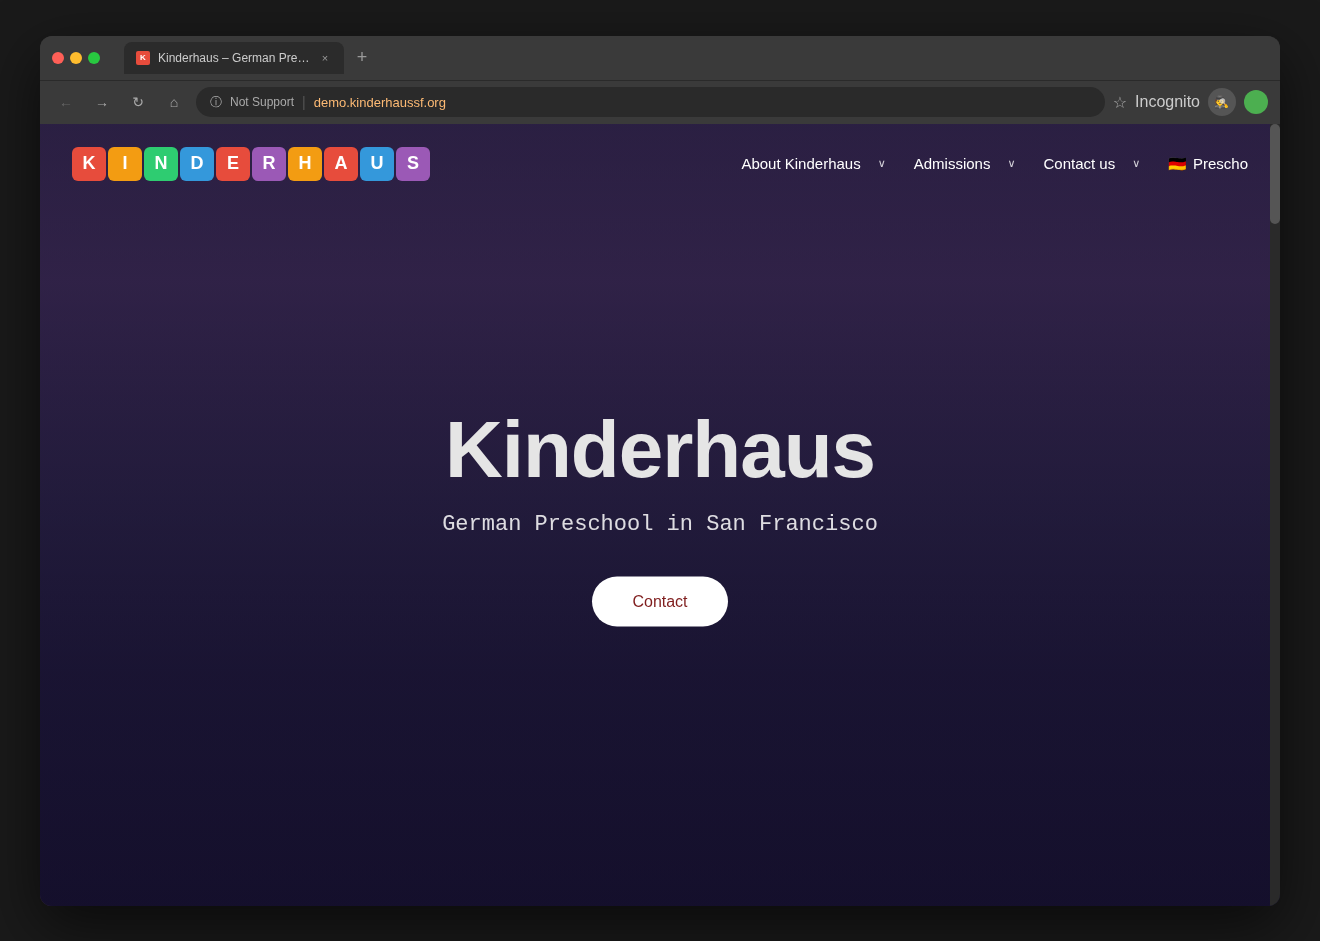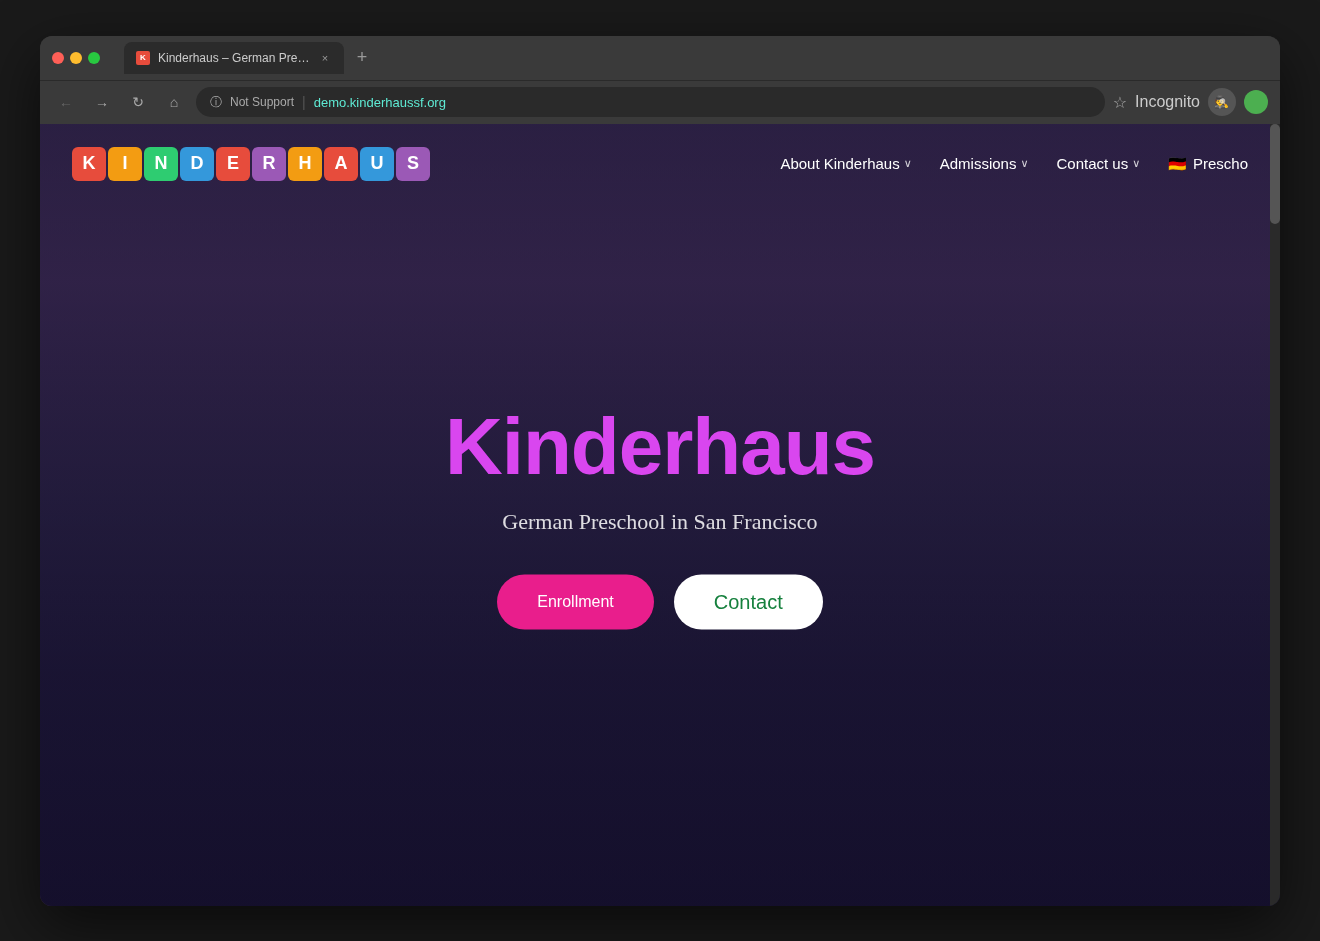--- a/index.html
+++ b/index.html
@@ -156,21 +156,21 @@
     }
     .not-secure-text {
       color: #aaa;
       font-size: 12px;
     }
     .divider {
       color: #555;
       font-size: 14px;
     }
     .url-text {
-      color: #5eead4;
+      color: #fdba74;
       font-size: 13px;
     }
     .toolbar-right {
       display: flex;
       align-items: center;
       gap: 8px;
     }
     .star-btn {
       color: #aaa;
       font-size: 16px;
@@ -283,21 +283,21 @@
       align-items: center;
       gap: 28px;
     }
     .nav-link {
       color: white;
       font-size: 15px;
       font-weight: 500;
       cursor: pointer;
       display: flex;
       align-items: center;
-      gap: 4px;
+      gap: 17px;
       text-decoration: none;
     }
     .nav-link .chevron {
       font-size: 11px;
       opacity: 0.8;
     }
     .nav-flag {
       display: flex;
       align-items: center;
       gap: 6px;
@@ -313,55 +313,55 @@
       top: 50%;
       left: 50%;
       transform: translate(-50%, -50%);
       text-align: center;
       z-index: 10;
       width: 100%;
     }
     .hero-title {
       font-size: 80px;
       font-weight: 800;
-      color: #d946ef;
+      color: #e5e5e5;
       margin-bottom: 16px;
       font-family: -apple-system, BlinkMacSystemFont, 'Segoe UI', sans-serif;
       letter-spacing: -1px;
     }
     .hero-subtitle {
       font-size: 22px;
       color: rgba(255,255,255,0.85);
       font-weight: 400;
       margin-bottom: 40px;
-      font-family: Liberation Serif, serif;
+      font-family: Liberation Mono, monospace;
     }
     .hero-buttons {
       display: flex;
       gap: 20px;
       justify-content: center;
     }
     .btn-enrollment {
       background: #e91e8c;
       color: white;
       border: none;
       border-radius: 50px;
       padding: 16px 40px;
       font-size: 16px;
       font-weight: 500;
       cursor: pointer;
       font-family: -apple-system, BlinkMacSystemFont, 'Segoe UI', sans-serif;
     }
     .btn-contact {
       background: white;
-      color: #15803d;
+      color: #7f1d1d;
       border: none;
       border-radius: 50px;
       padding: 16px 40px;
-      font-size: 20px;
+      font-size: 16px;
       font-weight: 500;
       cursor: pointer;
       font-family: -apple-system, BlinkMacSystemFont, 'Segoe UI', sans-serif;
     }
 
     
     .scrollbar {
       position: absolute;
       right: 0;
       top: 0;
@@ -462,21 +462,20 @@
           <span>🇩🇪</span>
           <span>Prescho</span>
         </div>
       </div>
     </nav>
 
     <div class="hero-content">
       <h1 class="hero-title">Kinderhaus</h1>
       <p class="hero-subtitle">German Preschool in San Francisco</p>
       <div class="hero-buttons">
-        <button class="btn-enrollment">Enrollment</button>
         <button class="btn-contact">Contact</button>
       </div>
     </div>
 
     <div class="scrollbar">
       <div class="scrollbar-thumb"></div>
     </div>
   </div>
 
 </div>

